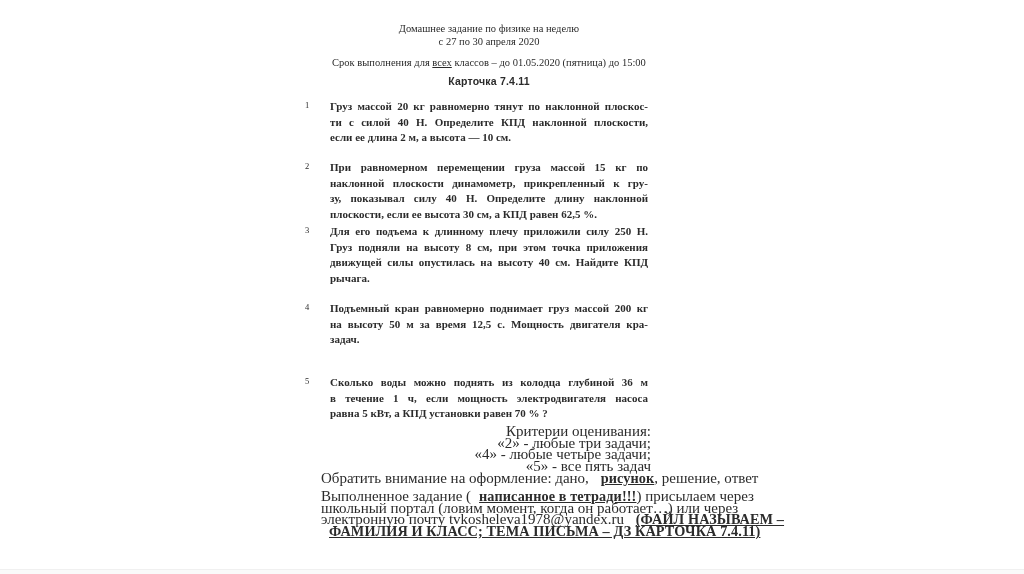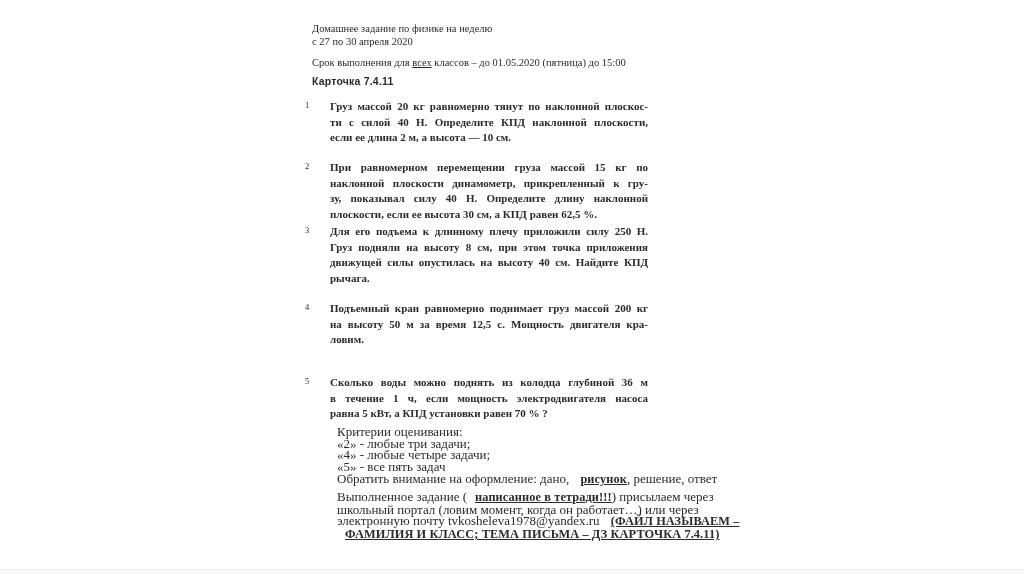--- a/index.html
+++ b/index.html
@@ -7,22 +7,22 @@
   body {
     background:#ffffff;
     font-family:"Liberation Serif", serif;
     color:#2b2b2b;
     position:relative;
   }
   .canvas { position:absolute; inset:0; background:#ffffff; }
 
   
   .header {
-    position:absolute; top:22px; left:312px; width:318px;
-    font-size:10.5px; line-height:13px;
+    position:absolute; top:22px; left:330px; width:318px;
+    text-align:center; font-size:10.5px; line-height:13px;
   }
   .deadline { margin-top:8px; white-space:nowrap; }
   .card-title {
     margin-top:6px;
     font-family:"Liberation Sans", sans-serif;
     font-weight:bold; font-size:10.5px; letter-spacing:.2px;
   }
 
   
   .problem {
@@ -31,22 +31,22 @@
   }
   .problem .num {
     position:absolute; left:-25px; top:1px;
     font-weight:normal; font-size:8.5px; line-height:10px;
   }
   .pl { text-align:justify; }
   .pl.jl { text-align-last:justify; }
 
   
   .small-block {
-    position:absolute; left:337px; width:330px;
-    font-size:13px; line-height:11.7px;
+    position:absolute; left:321px; width:330px;
+    font-size:15px; line-height:11.7px;text-align:right;
   }
   .small-block .line { white-space:nowrap; }
   #criteria { top:426px; }
   #footer   { top:491px; }
 
   .sans { font-family:Liberation Serif, serif; font-size:.95em; letter-spacing:.1px;margin-left:8px; }
   .b { font-weight:bold; }
   .u { text-decoration:underline; }
 
   
@@ -85,21 +85,21 @@
         <div class="num">3</div>
         <div class="pl jl">Для его подъема к длинному плечу приложили силу 250 Н.</div>
         <div class="pl jl">Груз подняли на высоту 8 см, при этом точка приложения</div>
         <div class="pl jl">движущей силы опустилась на высоту 40 см. Найдите КПД</div>
         <div class="pl">рычага.</div>
       </div>
       <div class="problem" style="top: 301px;">
         <div class="num">4</div>
         <div class="pl jl">Подъемный кран равномерно поднимает груз массой 200 кг</div>
         <div class="pl jl">на высоту 50 м за время 12,5 с. Мощность двигателя кра-</div>
-        <div class="pl">ловим.</div>
+        <div class="pl">задач.</div>
       </div>
       <div class="problem" style="top: 375px;">
         <div class="num">5</div>
         <div class="pl jl">Сколько воды можно поднять из колодца глубиной 36 м</div>
         <div class="pl jl">в течение 1 ч, если мощность электродвигателя насоса</div>
         <div class="pl">равна 5 кВт, а КПД установки равен 70 % ?</div>
       </div>
     </div>
 
   <div id="criteria" class="small-block">

